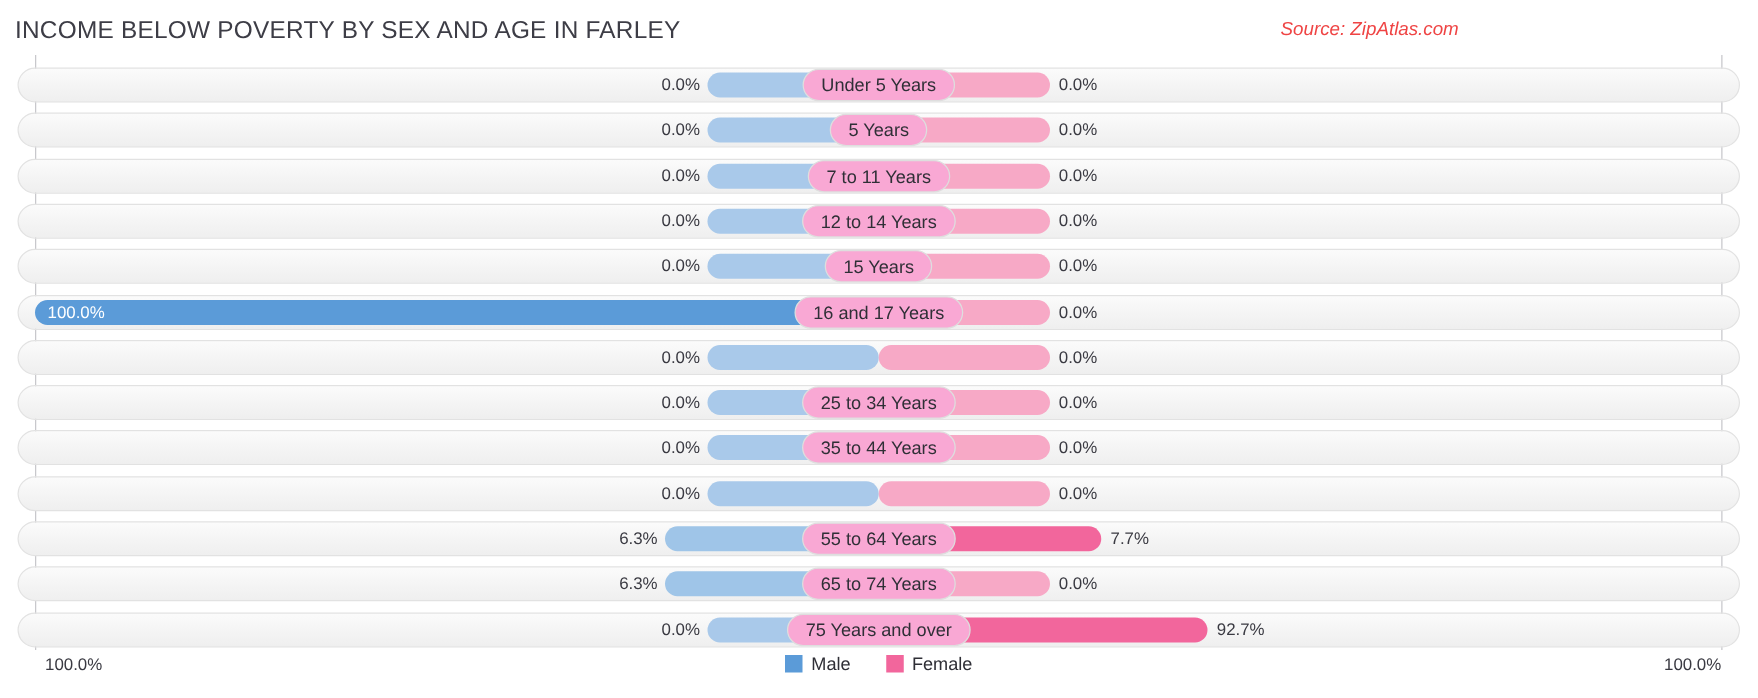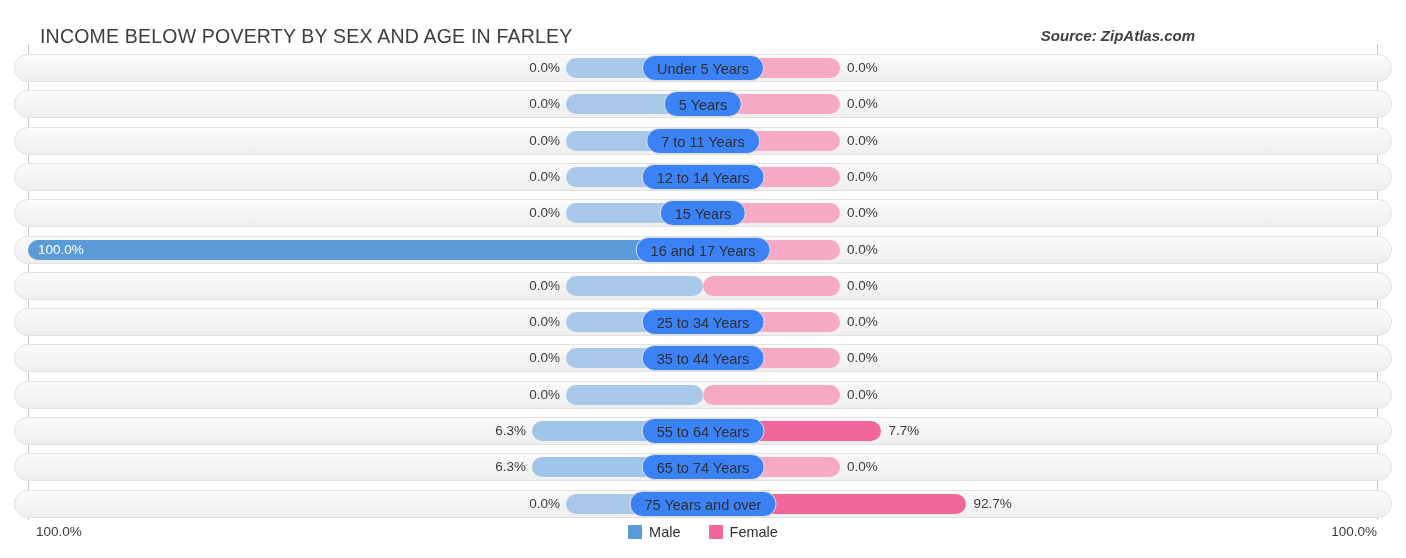--- a/index.html
+++ b/index.html
@@ -11,42 +11,41 @@
     height: 558px;
     background: #ffffff;
     font-family: "Liberation Sans", sans-serif;
     overflow: hidden;
     position: relative;
   }
 
   
   .header {
     position: absolute;
-    top: 16px; left: 0;
+    top: 4px; left: 0;
     width: 1179px;
     height: 42px;
-    margin-left: 28px;
   }
   .chart-title {
     position: absolute;
     left: 12px;
     top: 9px;
     font-size: 19.5px;
     color: #3d3d46;
     letter-spacing: 0.2px;
     white-space: nowrap;
   }
   .source {
     position: absolute;
     right: 12px;
     top: 11px;
     font-size: 15px;
     font-style: italic;
-    font-weight: bold;
-    color: #404040;
+    font-weight: normal;
+    color: #ef4444;
     white-space: nowrap;
   }
 
   
   .plot {
     position: absolute;
     left: 0;
     top: 44px;
     width: 1146px;
     height: 476px;
@@ -112,21 +111,21 @@
     top: 5px;
   }
 
   
   .pill {
     position: absolute;
     top: 1px;
     height: 26px;
     line-height: 26px;
     box-sizing: border-box;
-    background: #3b82f6;
+    background: #f9a8d4;
     border: 1px solid #dedede;
     border-radius: 13px;
     font-size: 14.5px;
     color: #2f2f36;
     text-align: center;
     white-space: nowrap;
     padding: 0 14px;
     transform: translateX(-50%);
     left: 703px;
   }

